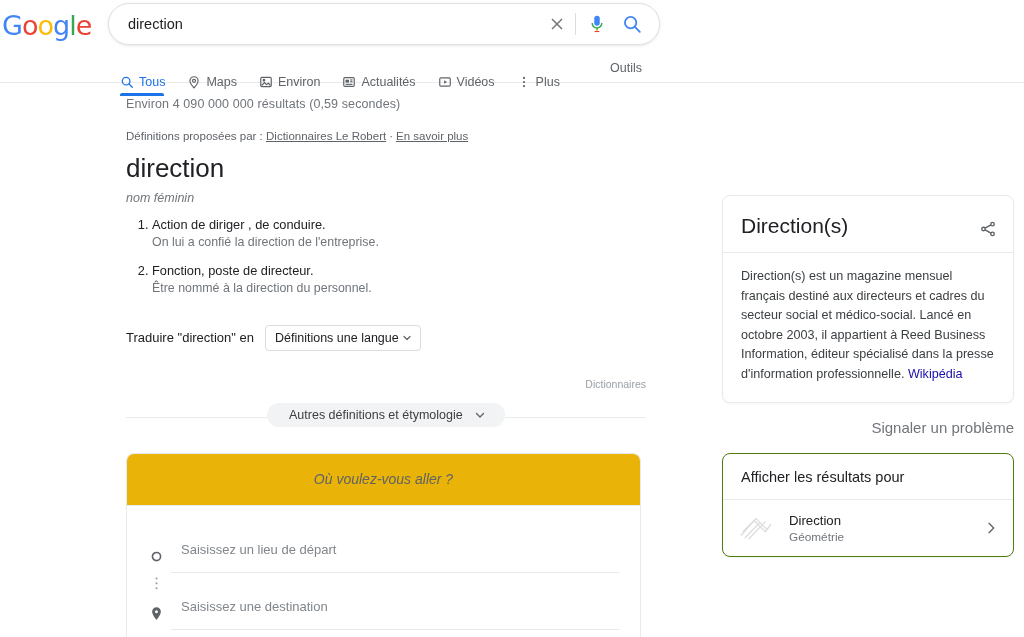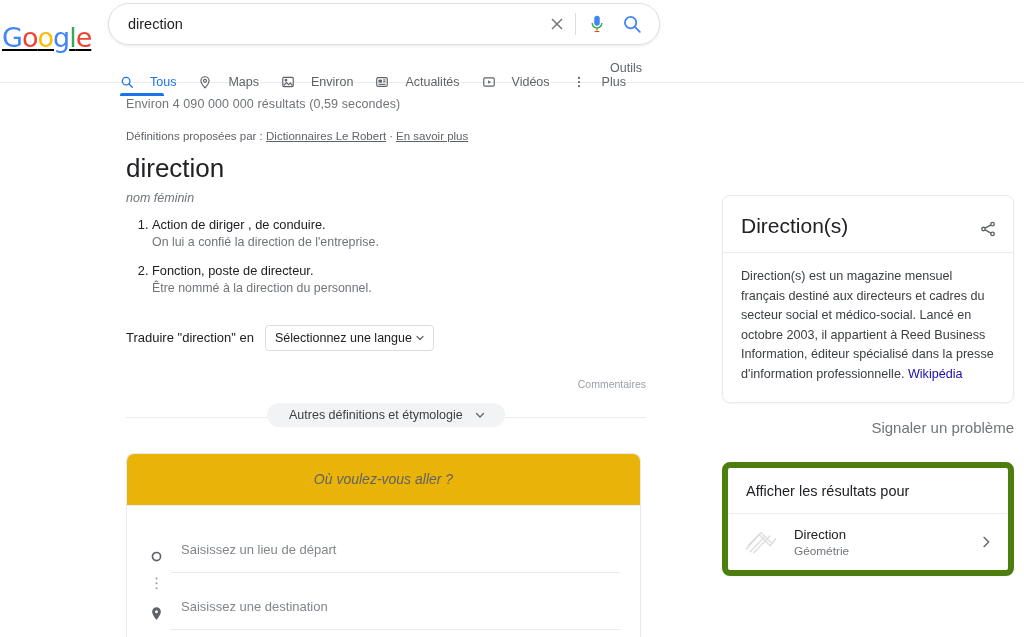--- a/index.html
+++ b/index.html
@@ -12,27 +12,26 @@
     -webkit-font-smoothing: antialiased;
   }
 
   
   .header {
     position: relative;
     height: 48px;
   }
   .logo {
     position: absolute;
-    left: 2px; top: 24px;
+    left: 2px; top: 12px;
     font-size: 27px;
     letter-spacing: -1px;
     font-family: "DejaVu Sans", sans-serif;
     line-height: 1;
     user-select: none;
-    text-decoration: underline;
   }
   .logo span { font-weight: 400; }
   .c-blue { color: #4285F4; }
   .c-red { color: #EA4335; }
   .c-yellow { color: #FBBC05; }
   .c-green { color: #34A853; }
 
   .searchbar {
     position: absolute;
     left: 108px; top: 3px;
@@ -75,21 +74,21 @@
   }
   .tabs {
     position: absolute;
     left: 120px; top: 0;
     display: flex;
     align-items: center;
     gap: 22px;
     height: 26px;
   }
   .tab {
-    display: flex; align-items: center; gap: 16px;
+    display: flex; align-items: center; gap: 5px;
     font-size: 12.5px;
     color: #5f6368;
     height: 26px;
     cursor: pointer;
     white-space: nowrap;
     margin-top: 24px;
   }
   .tab .ticon { width: 14px; height: 14px; display: block; color: #5f6368; }
   .tab.active { color: #1a73e8; font-weight: 400; }
   .tab.active .ticon { color: #1a73e8; }
@@ -352,22 +351,22 @@
     text-decoration: none;
   }
   .kp-report {
     text-align: right;
     font-size: 15px;
     color: #70757a;
     margin-top: 16px;
     cursor: pointer;
   }
   .kp-card2 {
-    margin-top: 26px;
-    border: 6px solid #4d7c0f;
+    margin-top: 17px;
+    border: 1px solid #4d7c0f;
     border-radius: 8px;
     background: #fff;
     box-shadow: 0 1px 2px rgba(60,64,67,.05);
   }
   .kp2-head {
     padding: 15px 18px 14px 18px;
     font-size: 14.5px;
     color: #202124;
     border-bottom: 1px solid #ebebeb;
   }
@@ -518,31 +517,31 @@
       </li>
       <li>
         <span>Fonction, poste de directeur.</span>
         <span class="example">Être nommé à la direction du personnel.</span>
       </li>
     </ol>
 
     <div class="translate-row">
       <span class="translate-label">Traduire "direction" en</span>
       <div class="lang-select">
-        <span>Sélectionnez une langue</span>
+        <span>Définitions une langue</span>
         <span class="caret">
           <svg viewBox="0 0 24 24" fill="none" stroke="currentColor" stroke-width="2.4">
             <polyline points="6,9 12,15 18,9" stroke-linecap="round" stroke-linejoin="round"></polyline>
           </svg>
         </span>
       </div>
     </div>
 
     <div class="feedback-row">
-      <span class="feedback">Commentaires</span>
+      <span class="feedback">Dictionnaires</span>
     </div>
 
     <div class="expander-wrap">
       <div class="expander-line"></div>
       <div class="expander">
         <span>Autres définitions et étymologie</span>
         <span class="caret">
           <svg viewBox="0 0 24 24" fill="none" stroke="currentColor" stroke-width="2.2">
             <polyline points="6,9.5 12,15.5 18,9.5" stroke-linecap="round" stroke-linejoin="round"></polyline>
           </svg>

